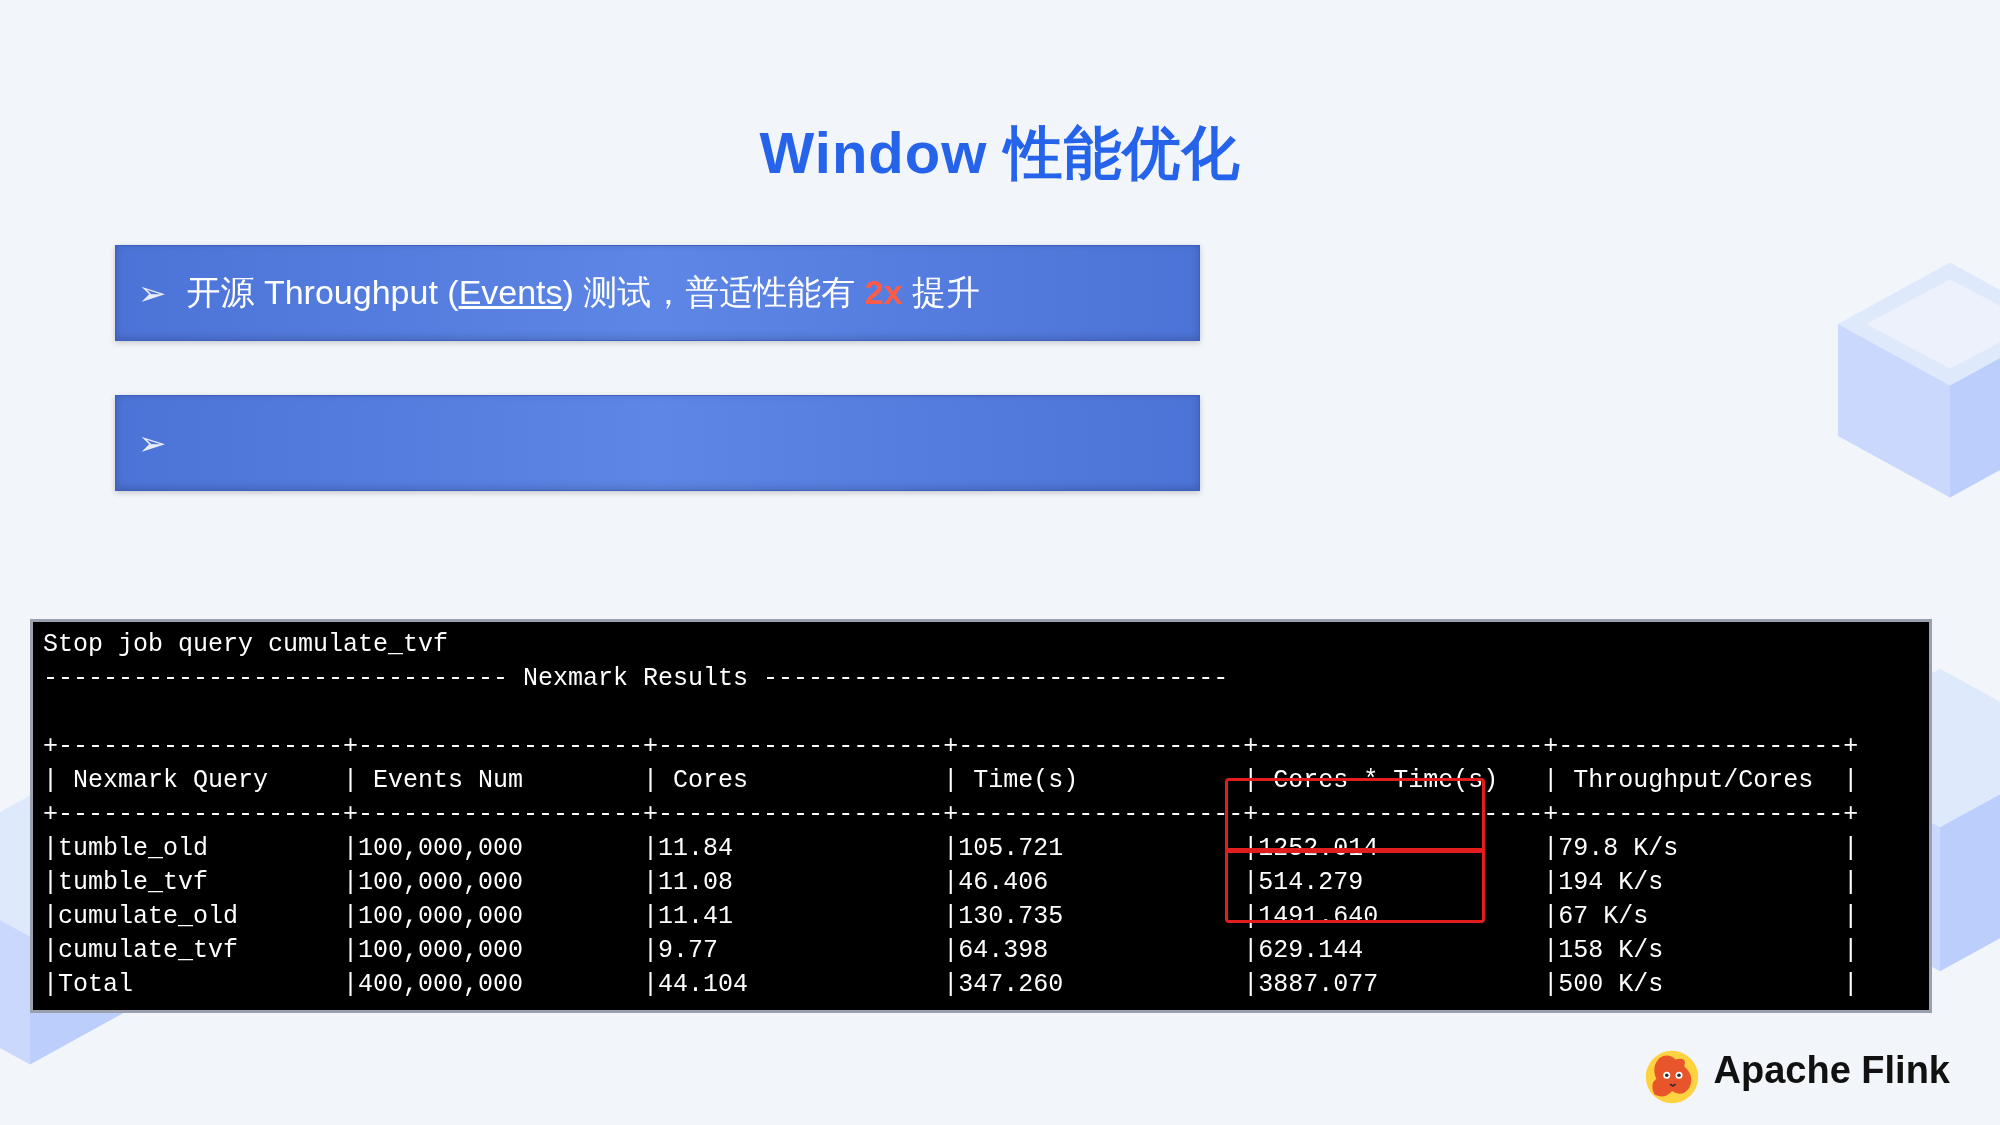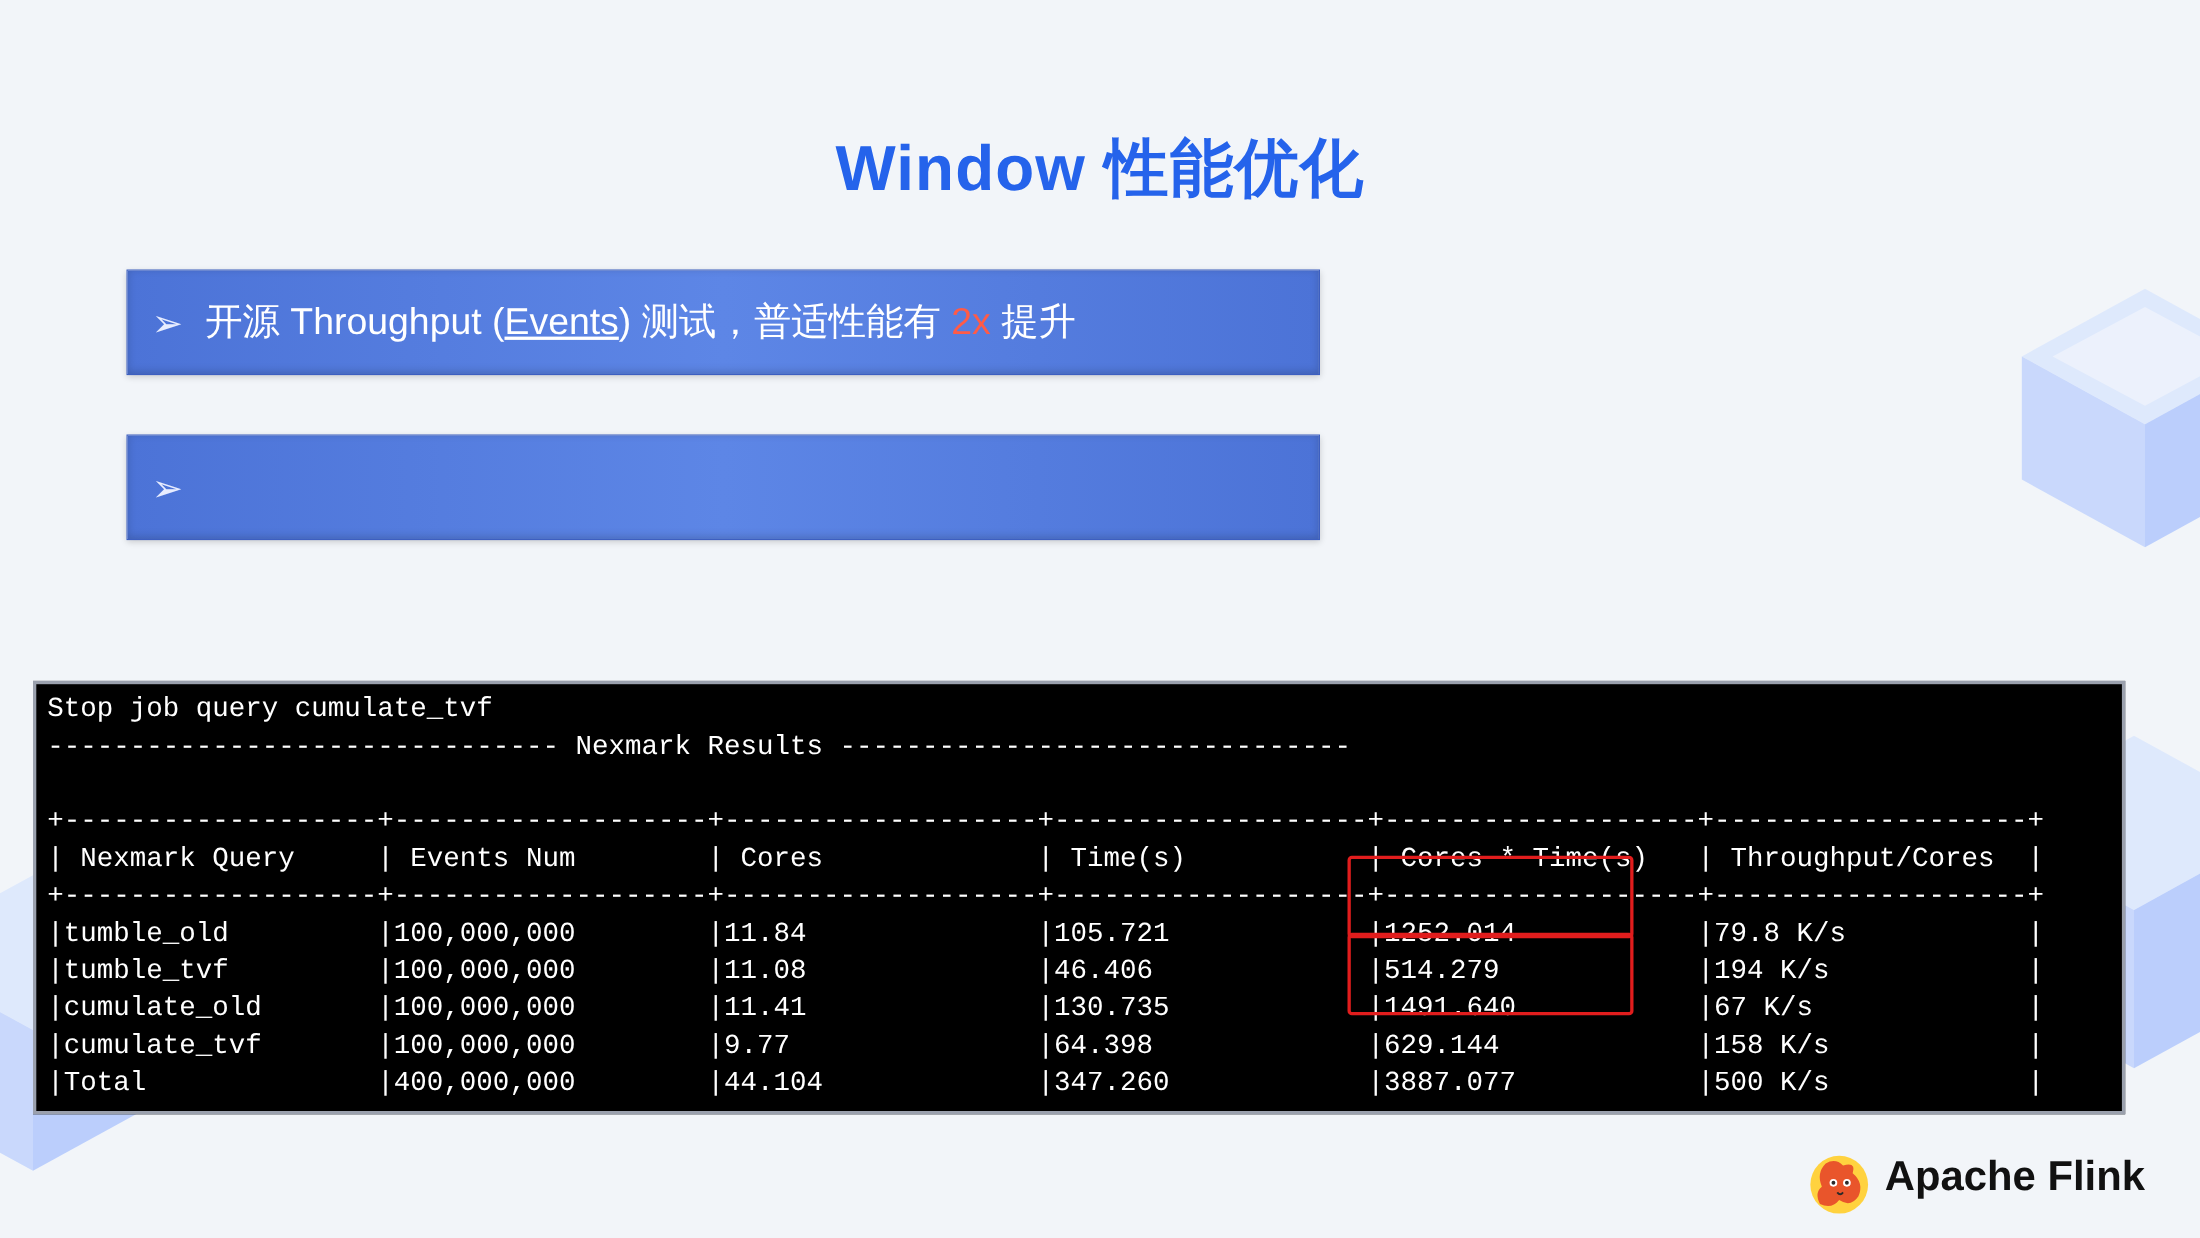--- a/index.html
+++ b/index.html
@@ -51,21 +51,21 @@
     padding: 0 22px;
     box-sizing: border-box;
   }
   .banner1 { top: 245px; }
   .banner2 { top: 395px; }
   .chevron {
     font-size: 34px;
     margin-right: 20px;
     color: #e8edff;
   }
-  .banner .hl { color:#ff5b47; font-weight:400;margin-top:47px; }
+  .banner .hl { color:#ff5b47; font-weight:700;margin-top:47px; }
   .banner .ul { text-decoration: underline; }
 
   
   .terminal {
     position: absolute;
     left: 30px;
     top: 594px;
     width: 1902px;
     height: 394px;
     background: #000;

